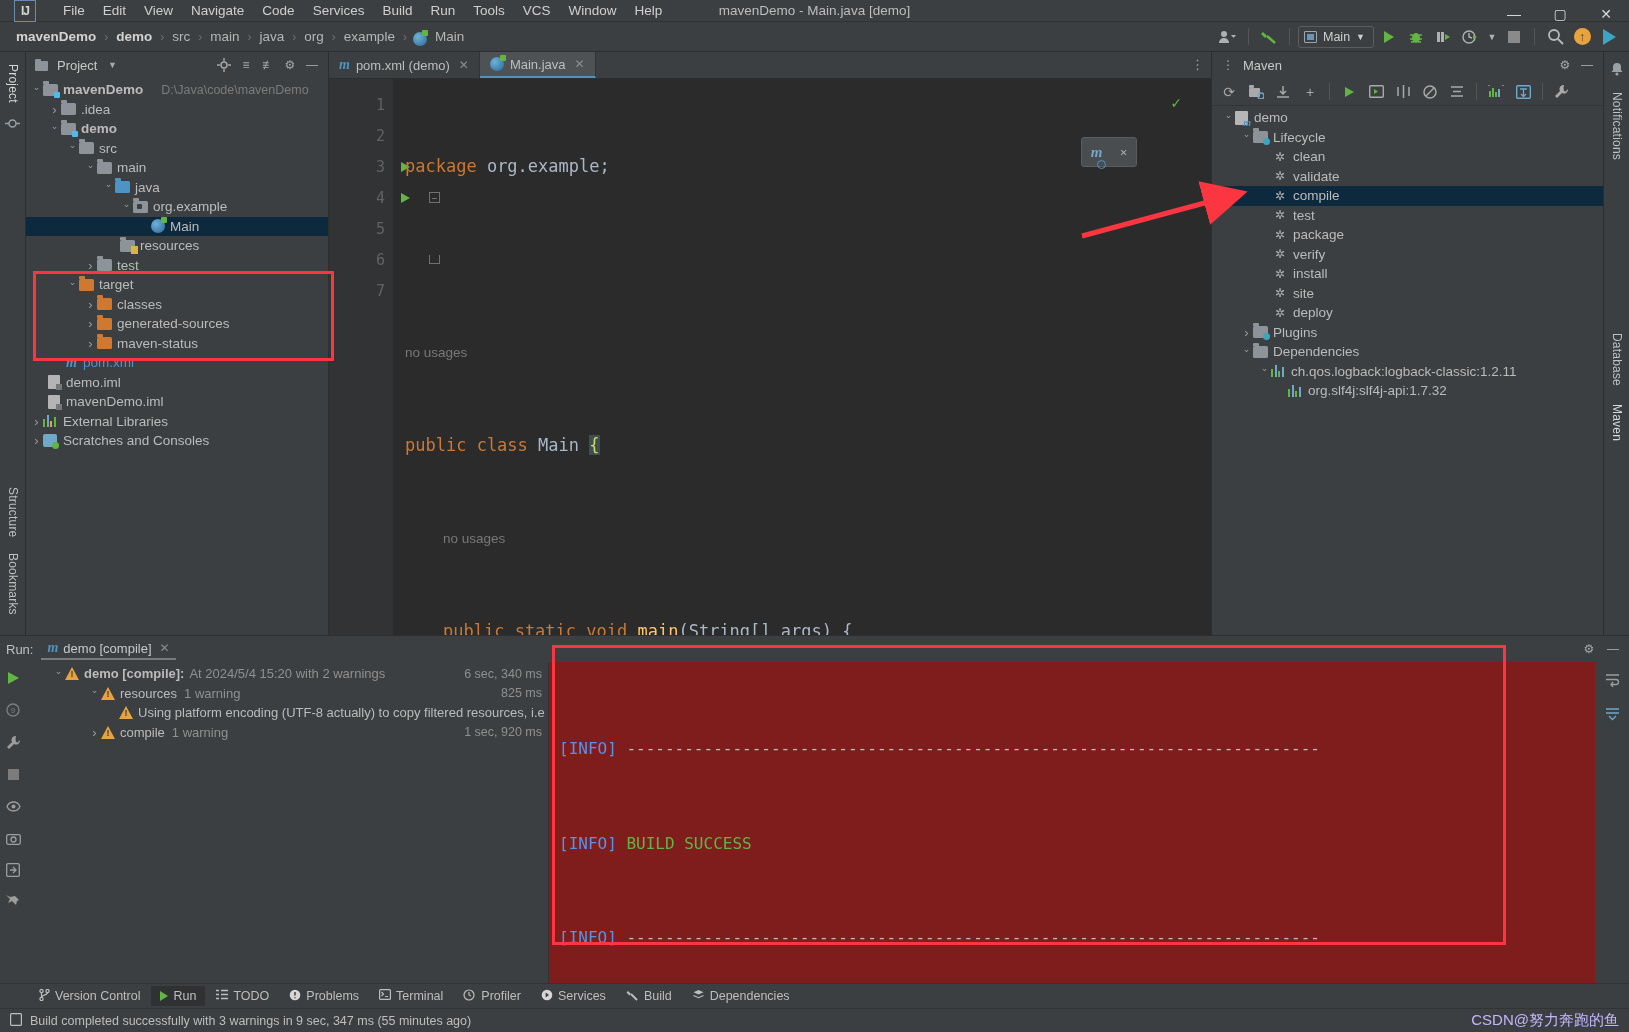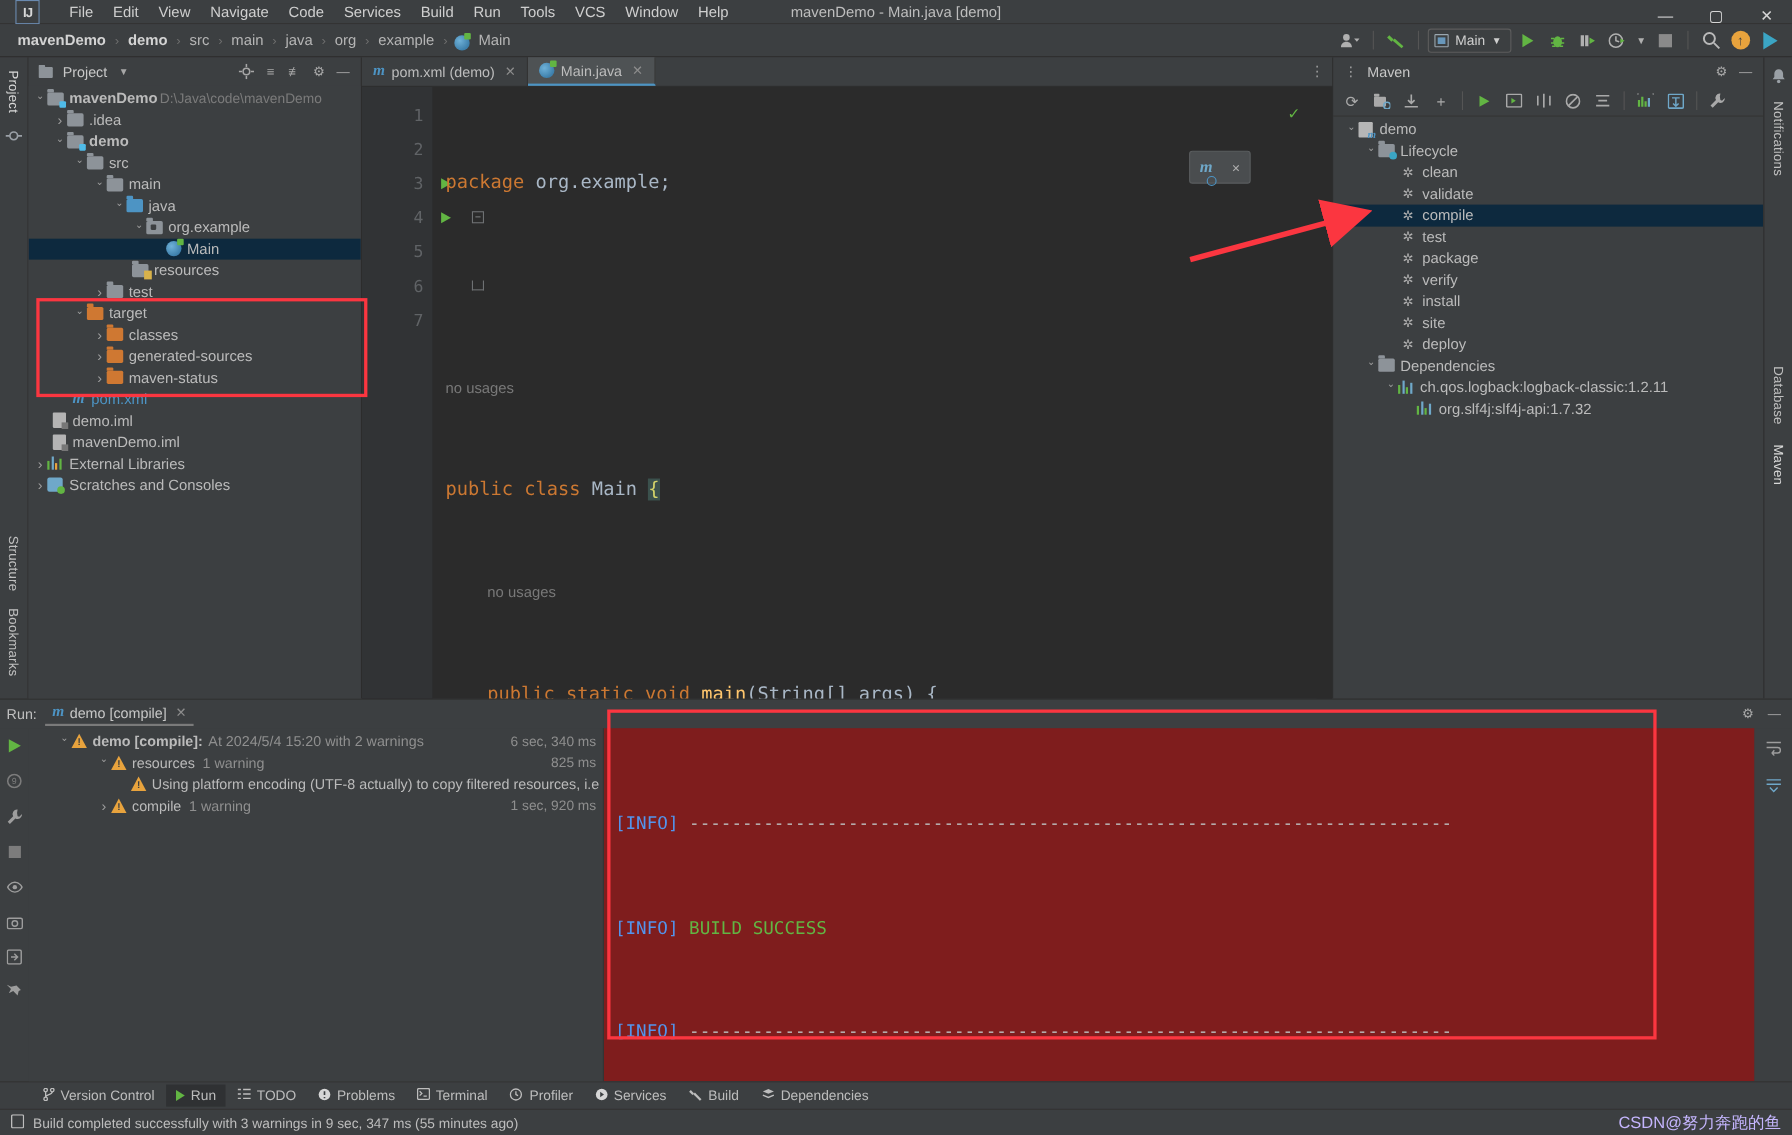--- a/index.html
+++ b/index.html
@@ -118,21 +118,21 @@
     background: radial-gradient(circle at 35% 35%, #6fb1d8 0%, #3d7fab 70%); position: relative;
   }
   .cls-ico::after { content: ""; position: absolute; right: -2px; top: -2px; width: 6px; height: 6px; background: #62b543; border-radius: 1px; }
   .iml-ico { width: 12px; height: 14px; margin-right: 6px; flex: none; background: #b4b4b4; border-radius: 1px; position: relative; }
   .iml-ico::after { content: ""; position: absolute; right: -2px; bottom: -1px; width: 6px; height: 6px; background: #777; }
   .m-ico { color: #4d94c4; font-style: italic; font-weight: bold; font-size: 14px; margin-right: 6px; flex: none; font-family: "Liberation Serif", serif; }
   .lib-ico { width: 14px; height: 12px; margin-right: 6px; flex: none; display: flex; gap: 1.5px; align-items: flex-end; }
   .lib-ico i { width: 2px; display: block; }
   .sc-ico { width: 14px; height: 13px; margin-right: 6px; flex: none; background: #6fa8c9; border-radius: 2px; position: relative; }
   .sc-ico::after { content: ""; position: absolute; right: -2px; bottom: -2px; width: 7px; height: 7px; background: #62b543; border-radius: 50%; }
-  .tpath { color: #7b7b7b; font-size: 12.5px; margin-left: 2px; }
+  .tpath { color: #7b7b7b; font-size: 12.5px; margin-left: 18px; }
   .tbold { font-weight: bold; }
 
   
   .editor-col { flex: 1; display: flex; flex-direction: column; min-width: 0; background: #2b2b2b; }
   .tabbar { height: 27px; background: #3c3f41; display: flex; align-items: stretch; flex: none; border-bottom: 1px solid #2e2e2e; position: relative; }
   .etab { display: flex; align-items: center; gap: 6px; padding: 0 10px; font-size: 13px; color: #bdbdbd; border-right: 1px solid #333; }
   .etab.active { background: #4e5254; border-bottom: 2px solid #4d94c4; }
   .tab-x { color: #8d8d8d; font-size: 12px; margin-left: 3px; }
   .tabbar-more { position: absolute; right: 6px; top: 5px; color: #a0a0a0; font-size: 13px; letter-spacing: 1px; }
 
@@ -652,20 +652,25 @@
         </div>
         <div class="trow" style="padding-left:61px">
           <span class="gear-ico">✲</span>
           <span>site</span>
         </div>
         <div class="trow" style="padding-left:61px">
           <span class="gear-ico">✲</span>
           <span>deploy</span>
         </div>
         <div class="trow" style="padding-left:28px">
+          <span class="arrow closed"></span>
+          <span class="folder gear"></span>
+          <span>Plugins</span>
+        </div>
+        <div class="trow" style="padding-left:28px">
           <span class="arrow open"></span>
           <span class="folder" style="background:#8d9399"></span>
           <span>Dependencies</span>
         </div>
         <div class="trow" style="padding-left:46px">
           <span class="arrow open"></span>
           <span class="lib-ico">
             <i style="height:8px;background:#62b543"></i>
               <i style="height:12px;background:#6fa8c9"></i>
               <i style="height:6px;background:#62b543"></i>

